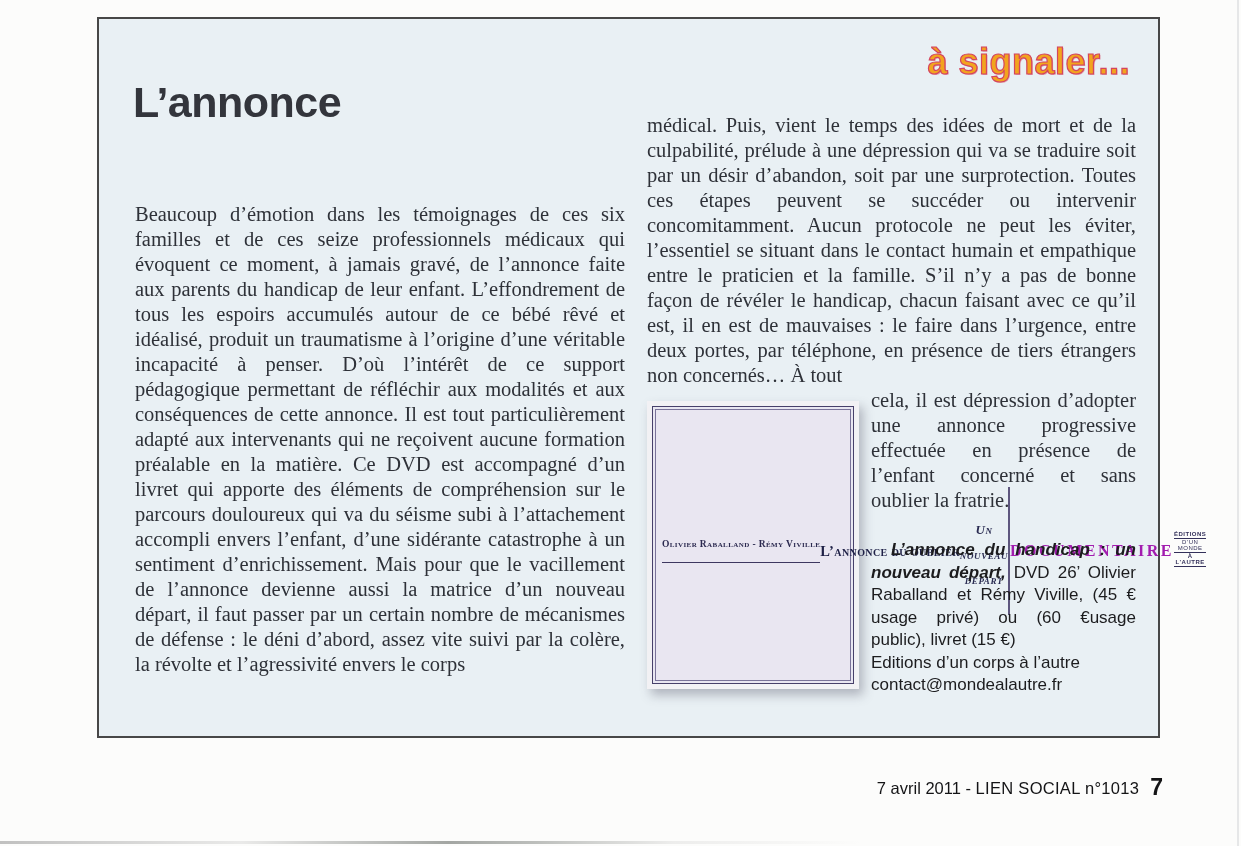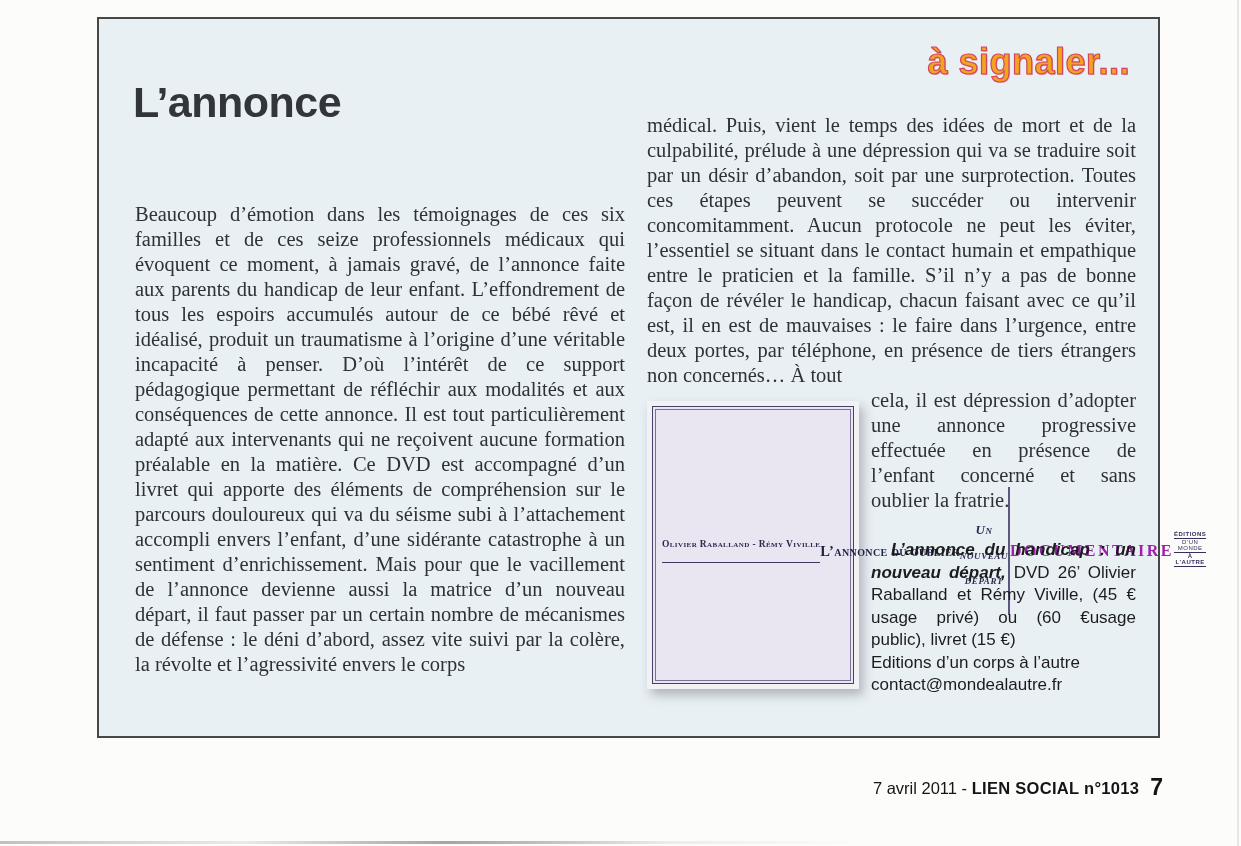--- a/index.html
+++ b/index.html
@@ -86,21 +86,21 @@
   }
   .caption p{margin:0;}
   .caption .work-title{font-weight:bold;font-style:italic;margin-left:20px;}
   .caption .plain{text-align:left;}
 
   .footer{
     position:absolute;top:774px;right:78px;white-space:nowrap;
     font-family:"Liberation Sans","DejaVu Sans",sans-serif;
     font-size:16.5px;color:#141416;
   }
-  .footer .journal{font-weight:bold;letter-spacing:.3px;margin-top:32px;}
+  .footer .journal{font-weight:normal;letter-spacing:.3px;margin-top:32px;}
   .footer .pagenum{font-weight:bold;font-size:23px;margin-left:11px;vertical-align:-1px;}
 
   
   .scan-edge-right{
     position:absolute;top:0;right:2px;width:2px;height:100%;
     background:#d3d6d8;opacity:.55;
   }
   .scan-bottom{
     position:absolute;left:0;top:841px;width:862px;height:3px;
     background:linear-gradient(to right,

